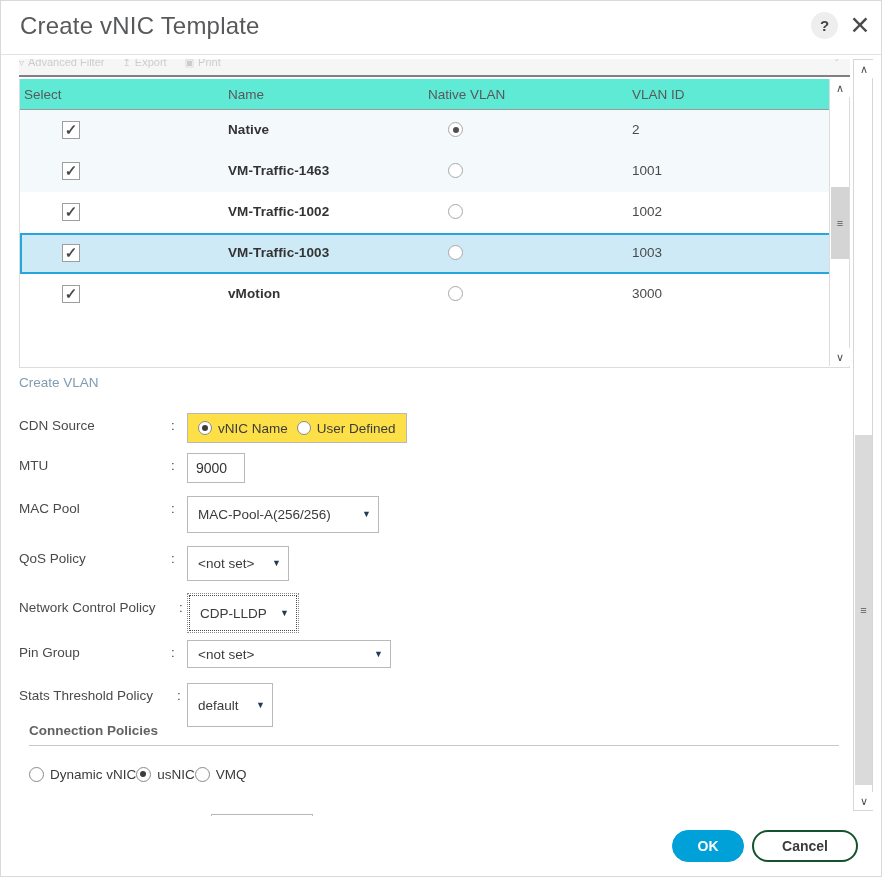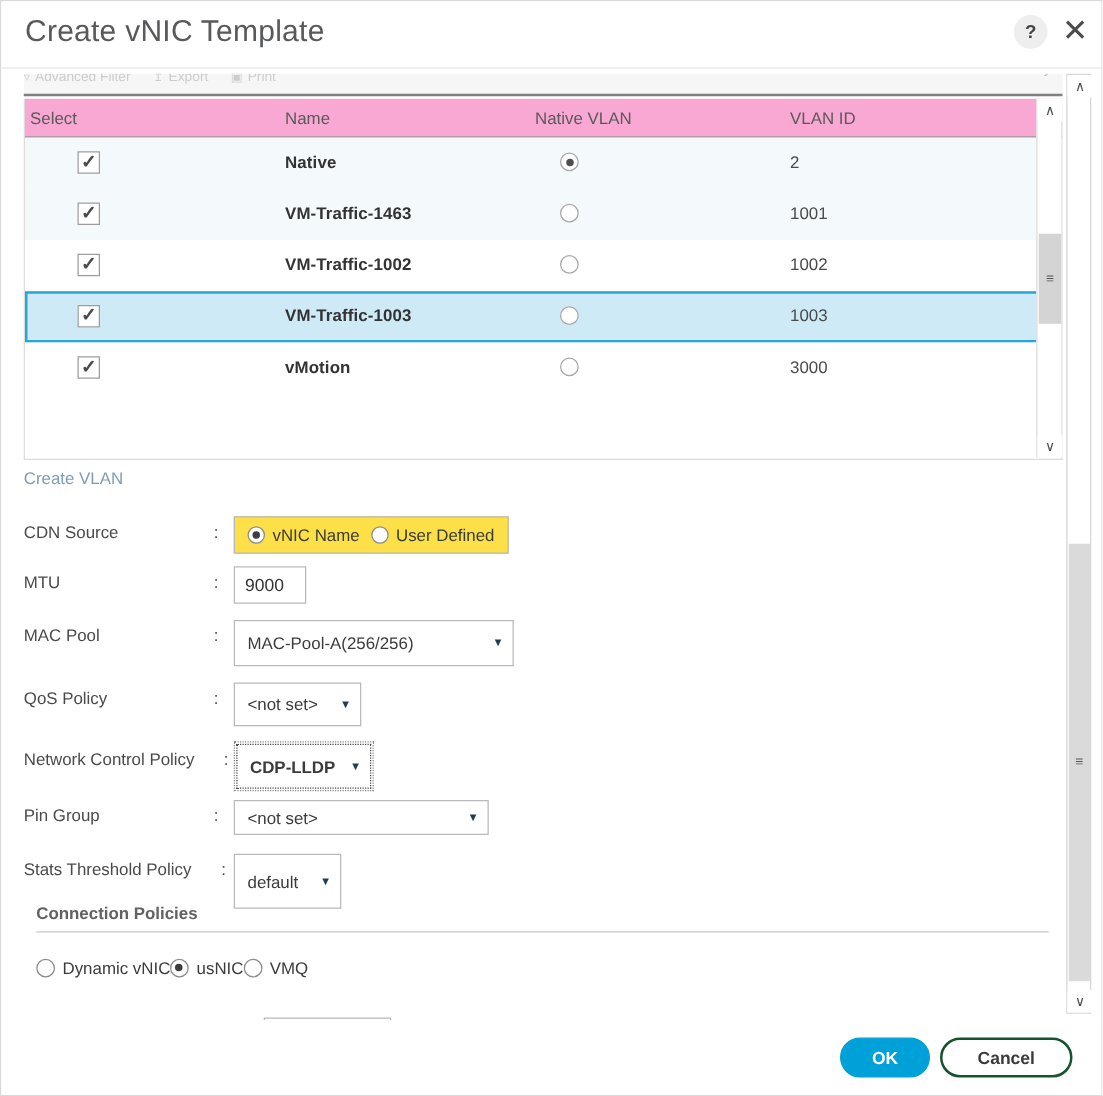--- a/index.html
+++ b/index.html
@@ -85,21 +85,21 @@
     width: 831px; height: 289px;
     background: #ffffff;
     border-left: 1px solid #dcdcdc;
     border-right: 1px solid #dcdcdc;
     border-bottom: 1px solid #dcdcdc;
   }
   .vlan-head {
     position: relative;
     height: 31px;
     border-bottom: 1px solid #9b9b9b;
-    background: #f9a8d4;
+    background: #5eead4;
   }
   .vlan-head .th {
     position: absolute; top: 8px;
     font-size: 13.5px; color: #58595b; font-weight: 400;
     white-space: nowrap;
   }
   .col-select { left: 4px; }
   .col-name   { left: 208px; }
   .col-native { left: 408px; }
   .col-vlanid { left: 612px; }
@@ -217,21 +217,20 @@
     justify-content: space-between;
     padding: 0 7px 0 10px;
     font-size: 13.5px; color: #3b3b3b;
     cursor: pointer; gap: 9px;
   }
   .ddown.wide { justify-content: space-between; }
   .ddown.focused {
     border: 1px dotted #4a4a4a;
     outline: 1px dotted #8a8a8a;
     outline-offset: 1px;
-    font-weight: bold;
   }
   .caret { font-size: 9px; color: #1f3b55; line-height: 1; }
 
   .radio-box {
     height: 30px; background: #fde047;
     border: 1px solid #b9b9b9;
     display: flex; align-items: center;
     padding: 0 10px; gap: 9px;
   }
   .rgrp { display: flex; align-items: center; gap: 6px; cursor: pointer; }
@@ -437,21 +436,21 @@
         <div class="fcolon">:</div>
         <div class="ctrl">
           <div class="textbox" style="width:58px;" placeholder="">9000</div>
         </div>
       </div>
 
       <div class="frow" style="top:441px;left:0;width:420px;">
         <div class="flabel">MAC Pool</div>
         <div class="fcolon">:</div>
         <div class="ctrl">
-          <div class="ddown" style="width:224px;height:37px;">
+          <div class="ddown" style="width:192px;height:37px;">
             <span>MAC-Pool-A(256/256)</span>
             <span class="caret">▼</span>
           </div>
         </div>
       </div>
 
       <div class="frow" style="top:491px;left:0;width:360px;">
         <div class="flabel">QoS Policy</div>
         <div class="fcolon">:</div>
         <div class="ctrl">

